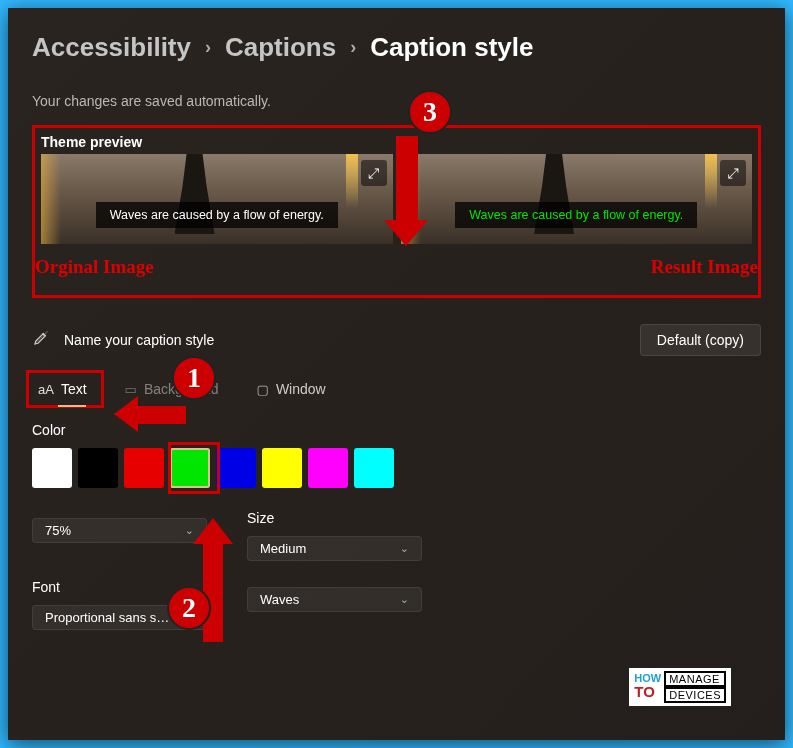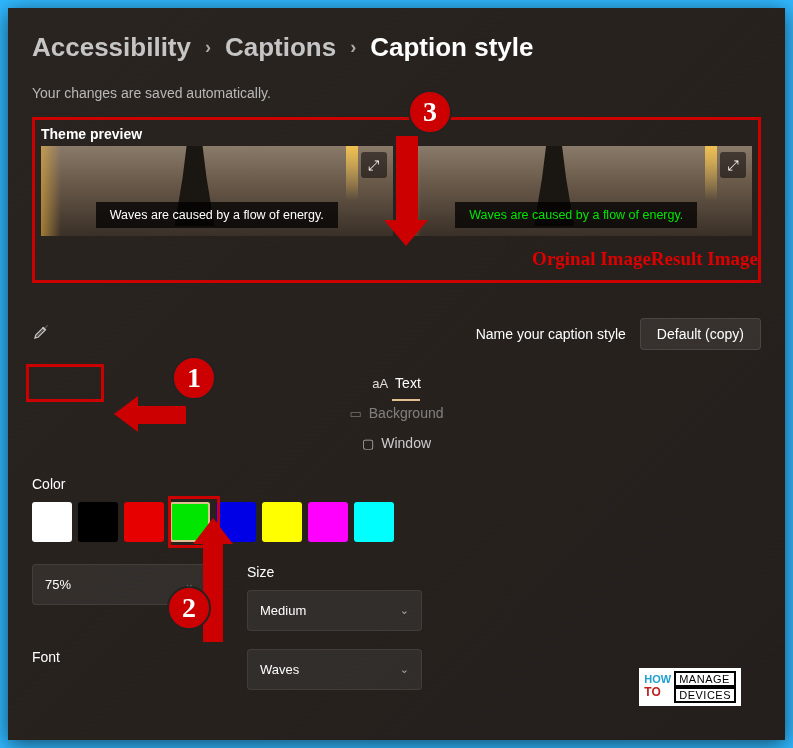--- a/index.html
+++ b/index.html
@@ -19,33 +19,33 @@
     position: relative;
     box-shadow: 0 4px 20px rgba(0,0,0,0.6);
   }
   .breadcrumb {
     display: flex;
     align-items: center;
     gap: 14px;
     color: #c5c5c5;
     font-size: 26px;
     font-weight: 600;
-    margin-bottom: 22px;
+    margin-bottom: 30px;
   }
   .breadcrumb .current { color: #fff; }
   .chev { color: #aaa; font-size: 18px; }
   .autosave {
     color: #b8b8b8;
     font-size: 14px;
     margin-bottom: 16px;
   }
   .preview-section {
     border: 3px solid #cc0000;
     padding: 0;
-    margin-bottom: 25px;
+    margin-bottom: 16px;
     position: relative;
   }
   .preview-label {
     color: #fff;
     font-size: 14px;
     font-weight: 600;
     padding: 6px 6px 4px;
     display: block;
   }
   .preview-row {
@@ -91,65 +91,65 @@
     background: rgba(0,0,0,0.5);
     border-radius: 3px;
     display: flex;
     align-items: center;
     justify-content: center;
     color: #fff;
     font-size: 14px;
   }
   .caption-box {
     position: absolute;
-    bottom: 8px;
+    bottom: 16px;
     left: 50%;
     transform: translateX(-50%);
     background: rgba(0,0,0,0.75);
     font-size: 12.5px;
     padding: 6px 14px;
     white-space: nowrap;
   }
   .caption-original { color: #fff; }
   .caption-result { color: #00e600; }
   .img-tags {
     display: flex;
-    justify-content: flex-end;
-    padding: 6px 0 10px;
+    justify-content: space-between;
+    padding: 6px 0 17px;
   }
   .img-tag {
     color: #dd0000;
     font-size: 19px;
     font-weight: 700;
     font-family: Georgia, serif;
   }
   .name-row {
     display: flex;
     align-items: center;
     gap: 14px;
     padding: 10px 0 8px;
   }
   .pen-icon { color: #c8c8c8; }
-  .name-label { color: #fff; font-size: 14px; flex: 1; text-align: right; }
+  .name-label { color: #fff; font-size: 14px; flex: 1; }
   .default-btn {
     background: rgba(255,255,255,0.08);
     color: #fff;
     border: 1px solid rgba(255,255,255,0.1);
     border-radius: 4px;
     padding: 7px 16px;
     font-size: 14px;
     cursor: pointer;
   }
   .tabs {
     display: flex;
+    gap: 26px;
     align-items: center;
     margin: 10px 0 18px;
     color: #ccc;
     font-size: 14px;
-    flex-direction: column;
   }
   .tab {
     display: flex;
     align-items: center;
     gap: 7px;
     padding: 7px 6px;
     cursor: pointer;
     position: relative;
   }
   .tab.active { color: #fff; }
@@ -179,43 +179,44 @@
     outline: 2px solid #e0c090;
     outline-offset: -2px;
   }
   .controls-row { display: flex; gap: 40px; margin-bottom: 18px; }
   .control { flex: 0 0 175px; }
   .select {
     background: rgba(255,255,255,0.06);
     border: 1px solid rgba(255,255,255,0.08);
     color: #fff;
     border-radius: 4px;
-    padding: 12px 12px;
+    padding: 4px 12px;
+    margin-top: 8px;
     display: flex;
     justify-content: space-between;
     align-items: center;
     font-size: 13px;
     cursor: pointer;
   }
   .select .chev-down { color: #aaa; font-size: 11px; }
   .logo {
     position: absolute;
-    right: 44px;
+    right: 54px;
     bottom: 34px;
     background: #fff;
     padding: 3px 5px;
     display: flex;
     align-items: center;
     gap: 3px;
     font-family: Impact, sans-serif;
     font-size: 11px;
     margin-left: 11px;
   }
   .logo .how { color: #20a0d0; font-weight: bold; line-height: 0.9; }
-  .logo .to { color: #c02020; font-weight: bold; font-size: 12px; }
+  .logo .to { color: #c02020; font-weight: bold; font-size: 15px; }
   .logo .boxed { border: 2px solid #000; padding: 0 3px; letter-spacing: 0.5px; }
   
   .annotation { position: absolute; pointer-events: none; z-index: 50; }
   .circle-num {
     width: 44px; height: 44px;
     background: #cc0000;
     border: 2px solid #222;
     border-radius: 50%;
     color: #fff;
     font-family: Georgia, serif;
@@ -325,20 +326,24 @@
       <div class="select">
         <span>Medium</span>
         <span class="chev-down">⌄</span>
       </div>
     </div>
   </div>
 
   <div class="controls-row">
     <div class="control">
       <div class="section-label">Font</div>
+      <div class="select">
+        <span>Proportional sans s…</span>
+        <span class="chev-down">⌄</span>
+      </div>
     </div>
     <div class="control">
       <div class="select">
         <span>Waves</span>
         <span class="chev-down">⌄</span>
       </div>
     </div>
   </div>
 
   <div class="logo">

